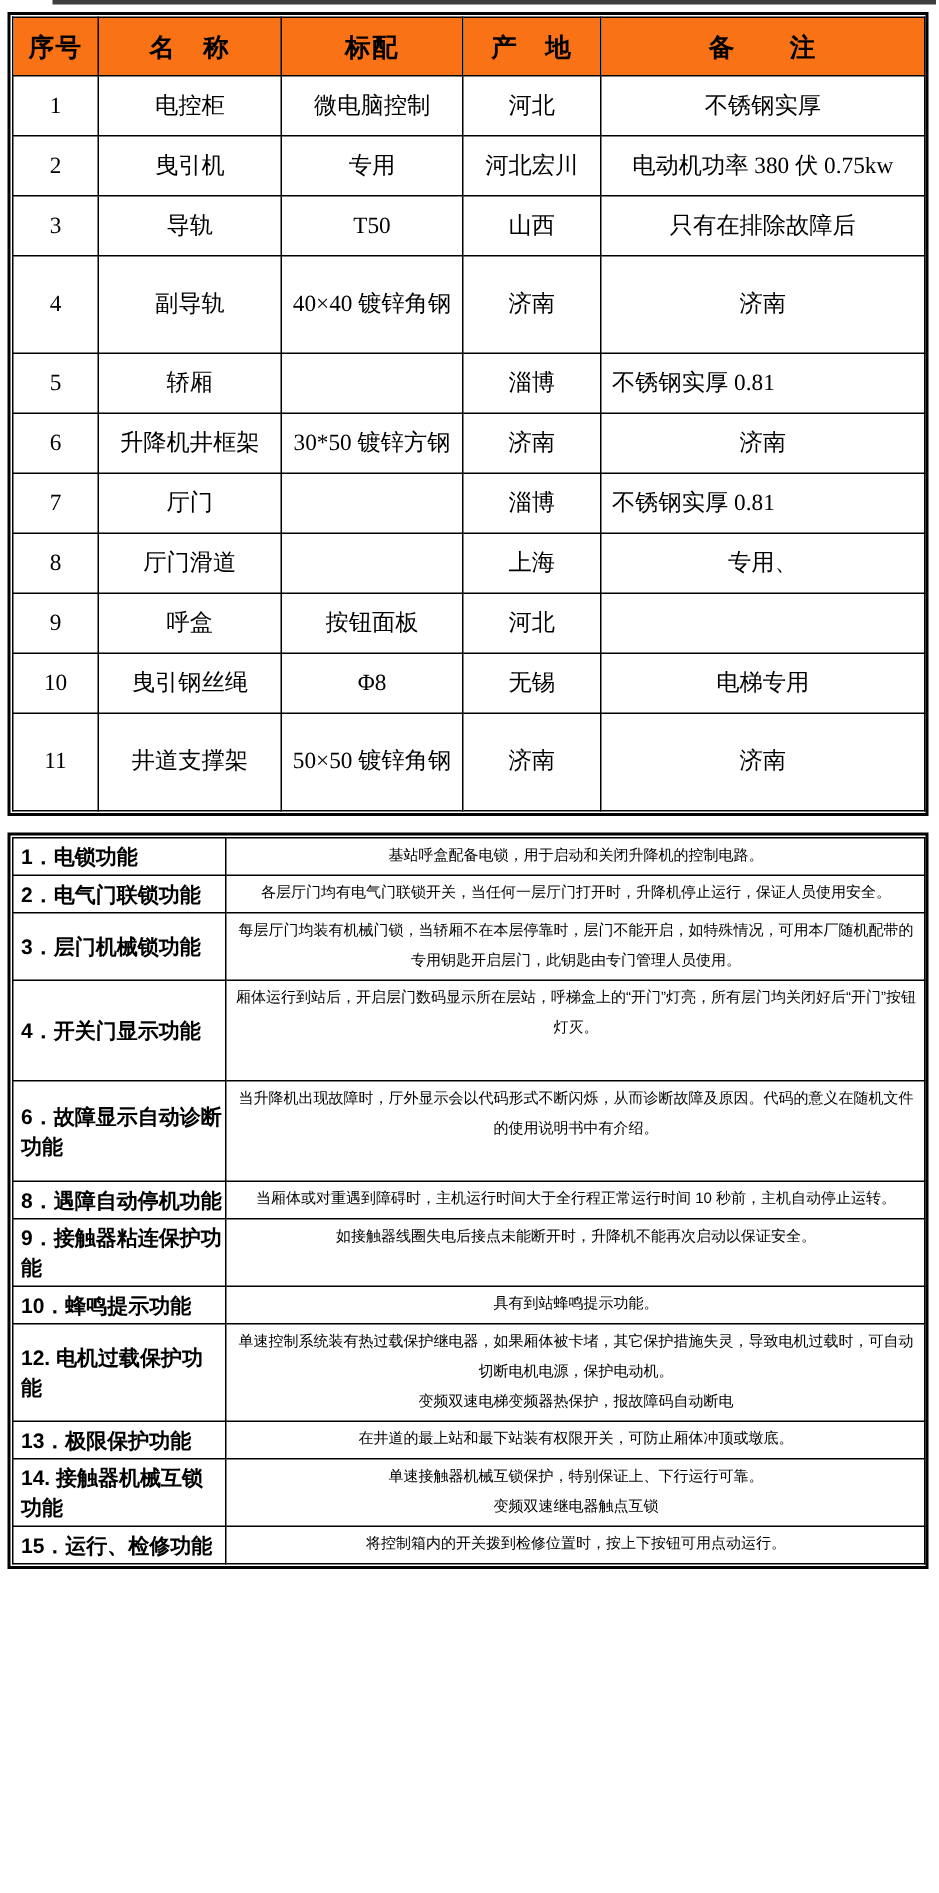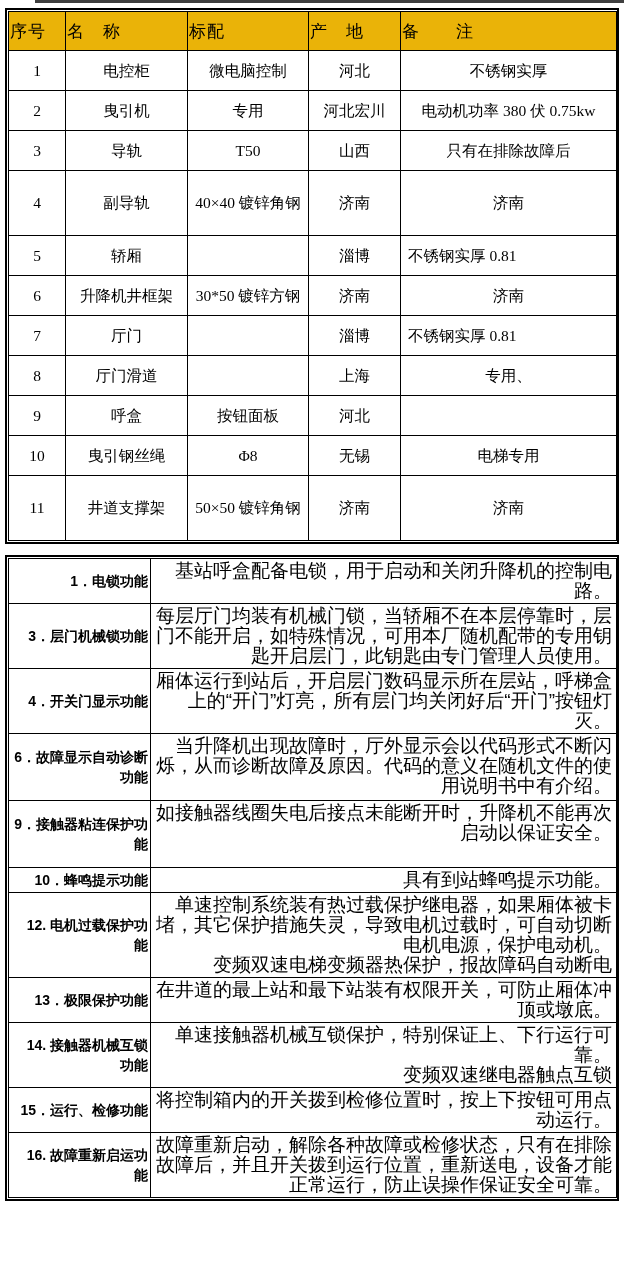--- a/index.html
+++ b/index.html
@@ -23,23 +23,23 @@
     box-sizing: content-box;
   }
   .twrap.first { margin-top: 5px; }
   .twrap.second { margin-top: 11px; }
   table { border-collapse: collapse; table-layout: fixed; width: 608px; }
   td, th { border: 1px solid #000; overflow: hidden; }
 
   
   .t1 { font-family: "Liberation Serif", serif; }
   .t1 th {
-    background: #eab308;
-    font-size: 17px; font-weight: normal;
-    height: 36px; text-align: left; vertical-align: middle;
+    background: #f97316;
+    font-size: 17px; font-weight: bold;
+    height: 36px; text-align: center; vertical-align: middle;
     letter-spacing: 1px;
   }
   .t1 td {
     font-size: 15.5px;
     text-align: center; vertical-align: middle;
     height: 37px;
     padding: 1px 3px;
     line-height: 24px;
   }
   .t1 col.c-no { width: 57px; }
@@ -52,28 +52,28 @@
   .t1 tbody tr:nth-child(7) td:nth-child(5) { text-align: left; padding-left: 7px; }
 
   
   .t2 col.c-label { width: 142px; }
   .t2 col.c-desc { width: 466px; }
   .t2 td.lbl {
     font-size: 14px; font-weight: bold;
     line-height: 20px;
     padding: 2px 2px 2px 5px;
     vertical-align: middle;
-    text-align: right;
+    text-align: left;
   }
   .t2 td.desc {
-    font-size: 19px;
+    font-size: 10px;
     line-height: 20px;
     padding: 2px 4px 2px 5px;
     vertical-align: top;
-    text-align: right;
+    text-align: center;
     white-space: pre-line;
   }
   .t2 tbody tr:nth-child(4) td, .t2 tbody tr:nth-child(5) td { height: 62px; }
   .t2 tbody tr td.desc:empty { height: 20px; }
 </style>
 </head>
 <body>
 
 <div class="topbar"></div>
 
@@ -182,30 +182,38 @@
     <colgroup>
       <col class="c-label">
         <col class="c-desc">
     </colgroup>
     <tbody>
         <tr>
           <td class="lbl">1．电锁功能</td>
           <td class="desc">基站呼盒配备电锁，用于启动和关闭升降机的控制电路。</td>
         </tr>
         <tr>
+          <td class="lbl">2．电气门联锁功能</td>
+          <td class="desc">各层厅门均有电气门联锁开关，当任何一层厅门打开时，升降机停止运行，保证人员使用安全。</td>
+        </tr>
+        <tr>
           <td class="lbl">3．层门机械锁功能</td>
           <td class="desc">每层厅门均装有机械门锁，当轿厢不在本层停靠时，层门不能开启，如特殊情况，可用本厂随机配带的专用钥匙开启层门，此钥匙由专门管理人员使用。</td>
         </tr>
         <tr>
           <td class="lbl">4．开关门显示功能</td>
           <td class="desc">厢体运行到站后，开启层门数码显示所在层站，呼梯盒上的“开门”灯亮，所有层门均关闭好后“开门”按钮灯灭。</td>
         </tr>
         <tr>
           <td class="lbl">6．故障显示自动诊断功能</td>
           <td class="desc">当升降机出现故障时，厅外显示会以代码形式不断闪烁，从而诊断故障及原因。代码的意义在随机文件的使用说明书中有介绍。</td>
+        </tr>
+        <tr>
+          <td class="lbl">8．遇障自动停机功能</td>
+          <td class="desc">当厢体或对重遇到障碍时，主机运行时间大于全行程正常运行时间 10 秒前，主机自动停止运转。</td>
         </tr>
         <tr>
           <td class="lbl">9．接触器粘连保护功能</td>
           <td class="desc">如接触器线圈失电后接点未能断开时，升降机不能再次启动以保证安全。</td>
         </tr>
         <tr>
           <td class="lbl">10．蜂鸣提示功能</td>
           <td class="desc">具有到站蜂鸣提示功能。</td>
         </tr>
         <tr>
@@ -219,19 +227,15 @@
         </tr>
         <tr>
           <td class="lbl">14. 接触器机械互锁功能</td>
           <td class="desc">单速接触器机械互锁保护，特别保证上、下行运行可靠。
 变频双速继电器触点互锁</td>
         </tr>
         <tr>
           <td class="lbl">15．运行、检修功能</td>
           <td class="desc">将控制箱内的开关拨到检修位置时，按上下按钮可用点动运行。</td>
         </tr>
-        <tr>
-          <td class="lbl">16. 故障重新启运功能</td>
-          <td class="desc">故障重新启动，解除各种故障或检修状态，只有在排除故障后，并且开关拨到运行位置，重新送电，设备才能正常运行，防止误操作保证安全可靠。</td>
-        </tr>
       </tbody>
   </table>
 </div>
 
 </body></html>

